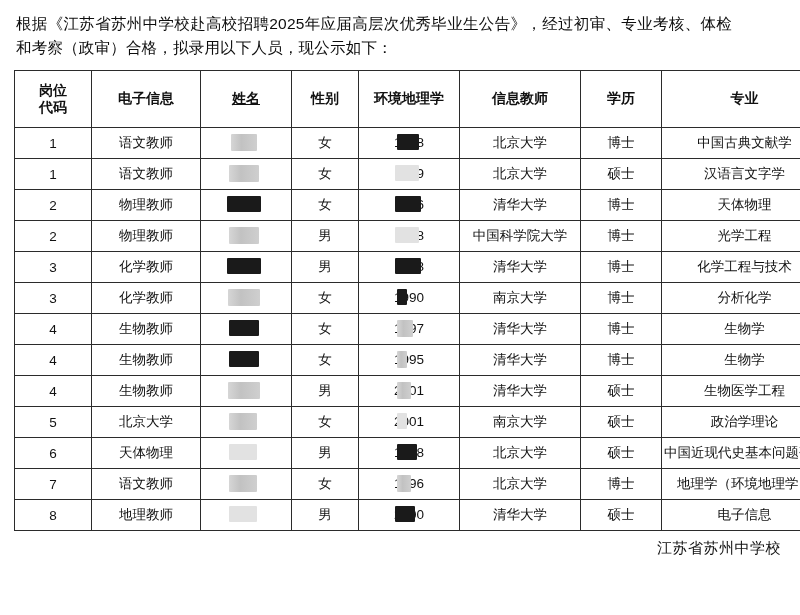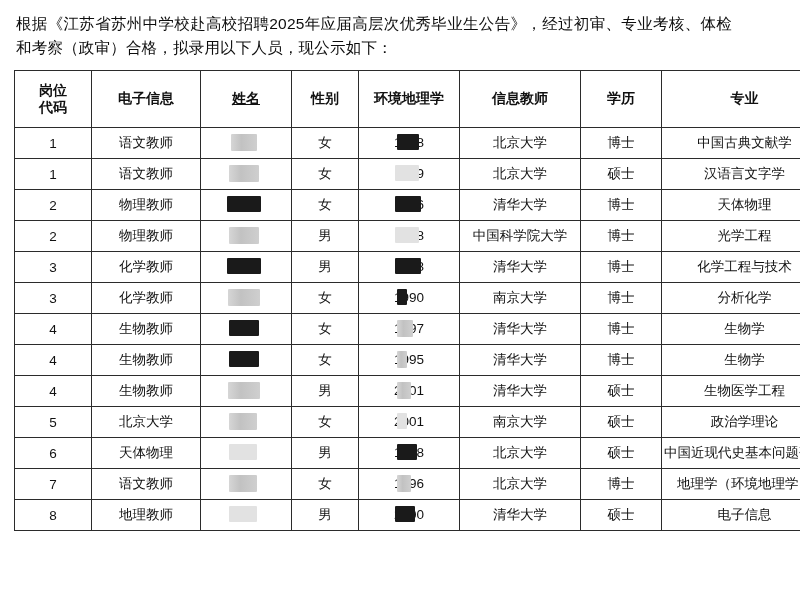--- a/index.html
+++ b/index.html
@@ -254,15 +254,16 @@
           <td class="col-sex">男</td>
           <td class="col-birth birth-cell"><span class="cellwrap">2000</span><span class="redact dark" style="width: 20px; left: 36px;"></span></td>
           <td class="col-school">清华大学</td>
           <td class="col-degree">硕士</td>
           <td class="col-major">电子信息</td>
         </tr>
       </tbody>
   </table>
 
   <div class="footer">
+    <div class="school-line">江苏省苏州中学校</div>
   </div>
 
 </div>
 
 </body></html>

